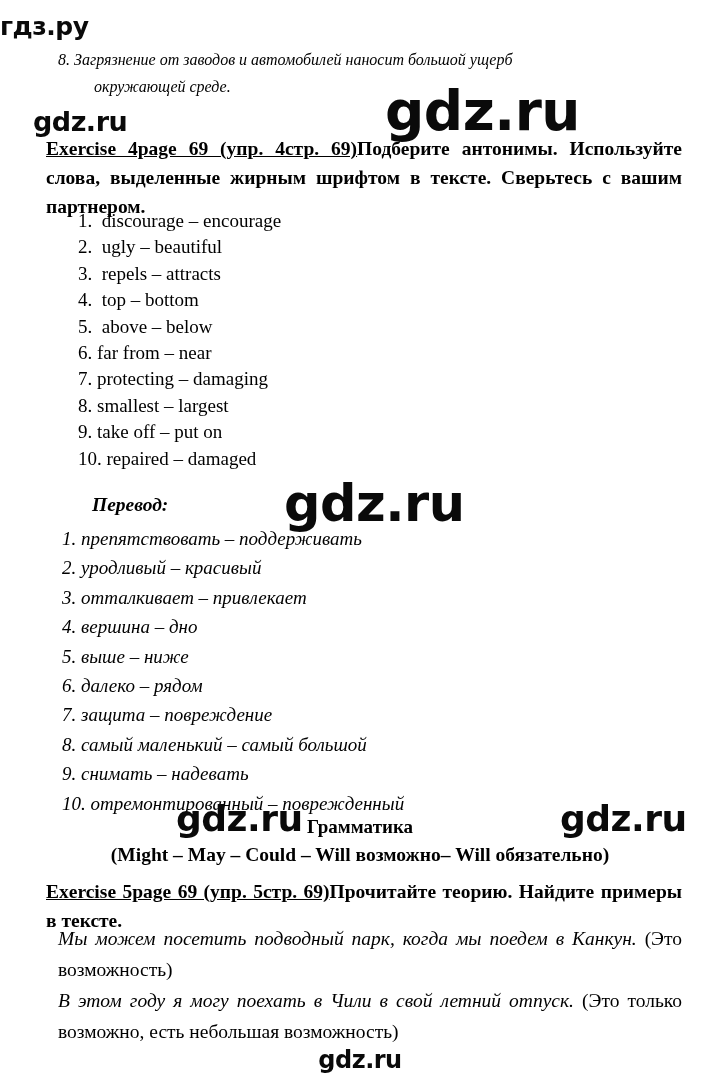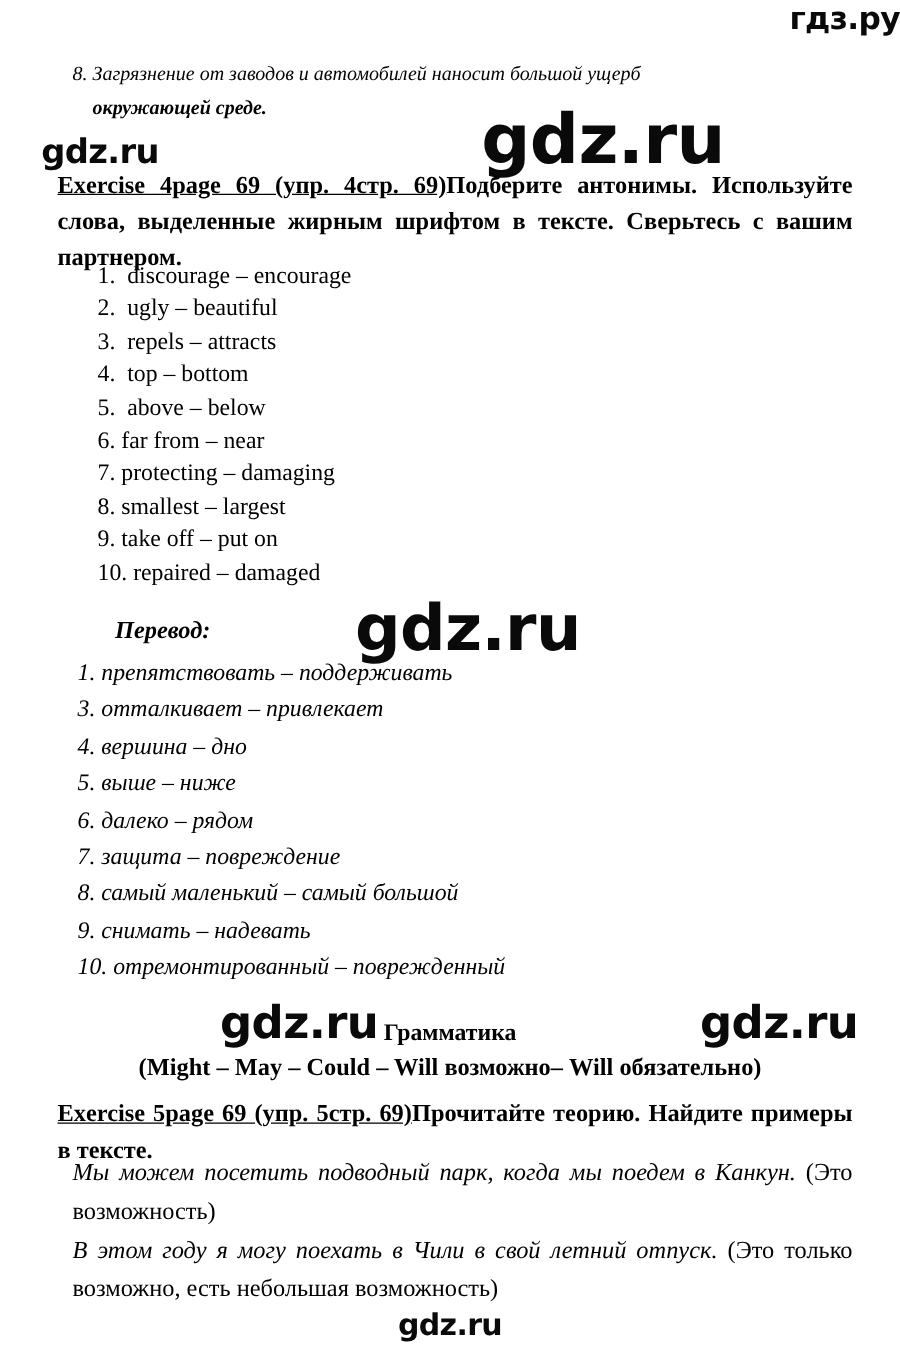--- a/index.html
+++ b/index.html
@@ -22,22 +22,22 @@
     font-family: "DejaVu Sans", "Liberation Sans", sans-serif;
     font-weight: bold;
     color: #0a0a0a;
     white-space: nowrap;
     letter-spacing: -0.5px;
     z-index: 5;
     pointer-events: none;
   }
   .wm-header {
     left: 0; right: 0;
-    top: 0;
-    text-align: right;
+    top: 12px;
+    text-align: left;
     font-size: 25px;
     letter-spacing: -0.5px;
   }
   .wm-big1 { left: 385px; top: 79px;  font-size: 55px; }
   .wm-sm1  { left: 33px;  top: 106px; font-size: 27px; }
   .wm-big2 { left: 284px; top: 474px; font-size: 51px; }
   .wm-mid1 { left: 176px; top: 798px; font-size: 36px; }
   .wm-mid2 { left: 560px; top: 798px; font-size: 36px; }
   .wm-foot { left: 0; right: 0; top: 1046px; text-align: center; font-size: 24px; }
 
@@ -54,21 +54,21 @@
   .top-sentence {
     left: 58px;
     top: 46px;
     width: 620px;
     font-style: italic;
     font-size: 16px;
     line-height: 27px;
     text-align: justify;
   }
   .top-sentence .num { display: inline; }
-  .top-sentence .cont { display: block; margin-left: 16px; font-weight: bold; }
+  .top-sentence .cont { display: block; margin-left: 36px; }
 
   
   .ex-head {
     font-weight: bold;
     font-size: 19.5px;
     line-height: 29px;
     text-align: justify;
     text-align-last: left;
   }
   .ex-head .ul { text-decoration: underline; }
@@ -169,20 +169,21 @@
     <span class="row">7. protecting – damaging</span>
     <span class="row">8. smallest – largest</span>
     <span class="row">9. take off – put on</span>
     <span class="row">10. repaired – damaged</span>
   </div>
 
   <div class="blk perevod">Перевод:</div>
 
   <div class="blk ru-list">
     <span class="row">1. препятствовать – поддерживать</span>
+    <span class="row">2. уродливый – красивый</span>
     <span class="row">3. отталкивает – привлекает</span>
     <span class="row">4. вершина – дно</span>
     <span class="row">5. выше – ниже</span>
     <span class="row">6. далеко – рядом</span>
     <span class="row">7. защита – повреждение</span>
     <span class="row">8. самый маленький – самый большой</span>
     <span class="row">9. снимать – надевать</span>
     <span class="row">10. отремонтированный – поврежденный</span>
   </div>
 

